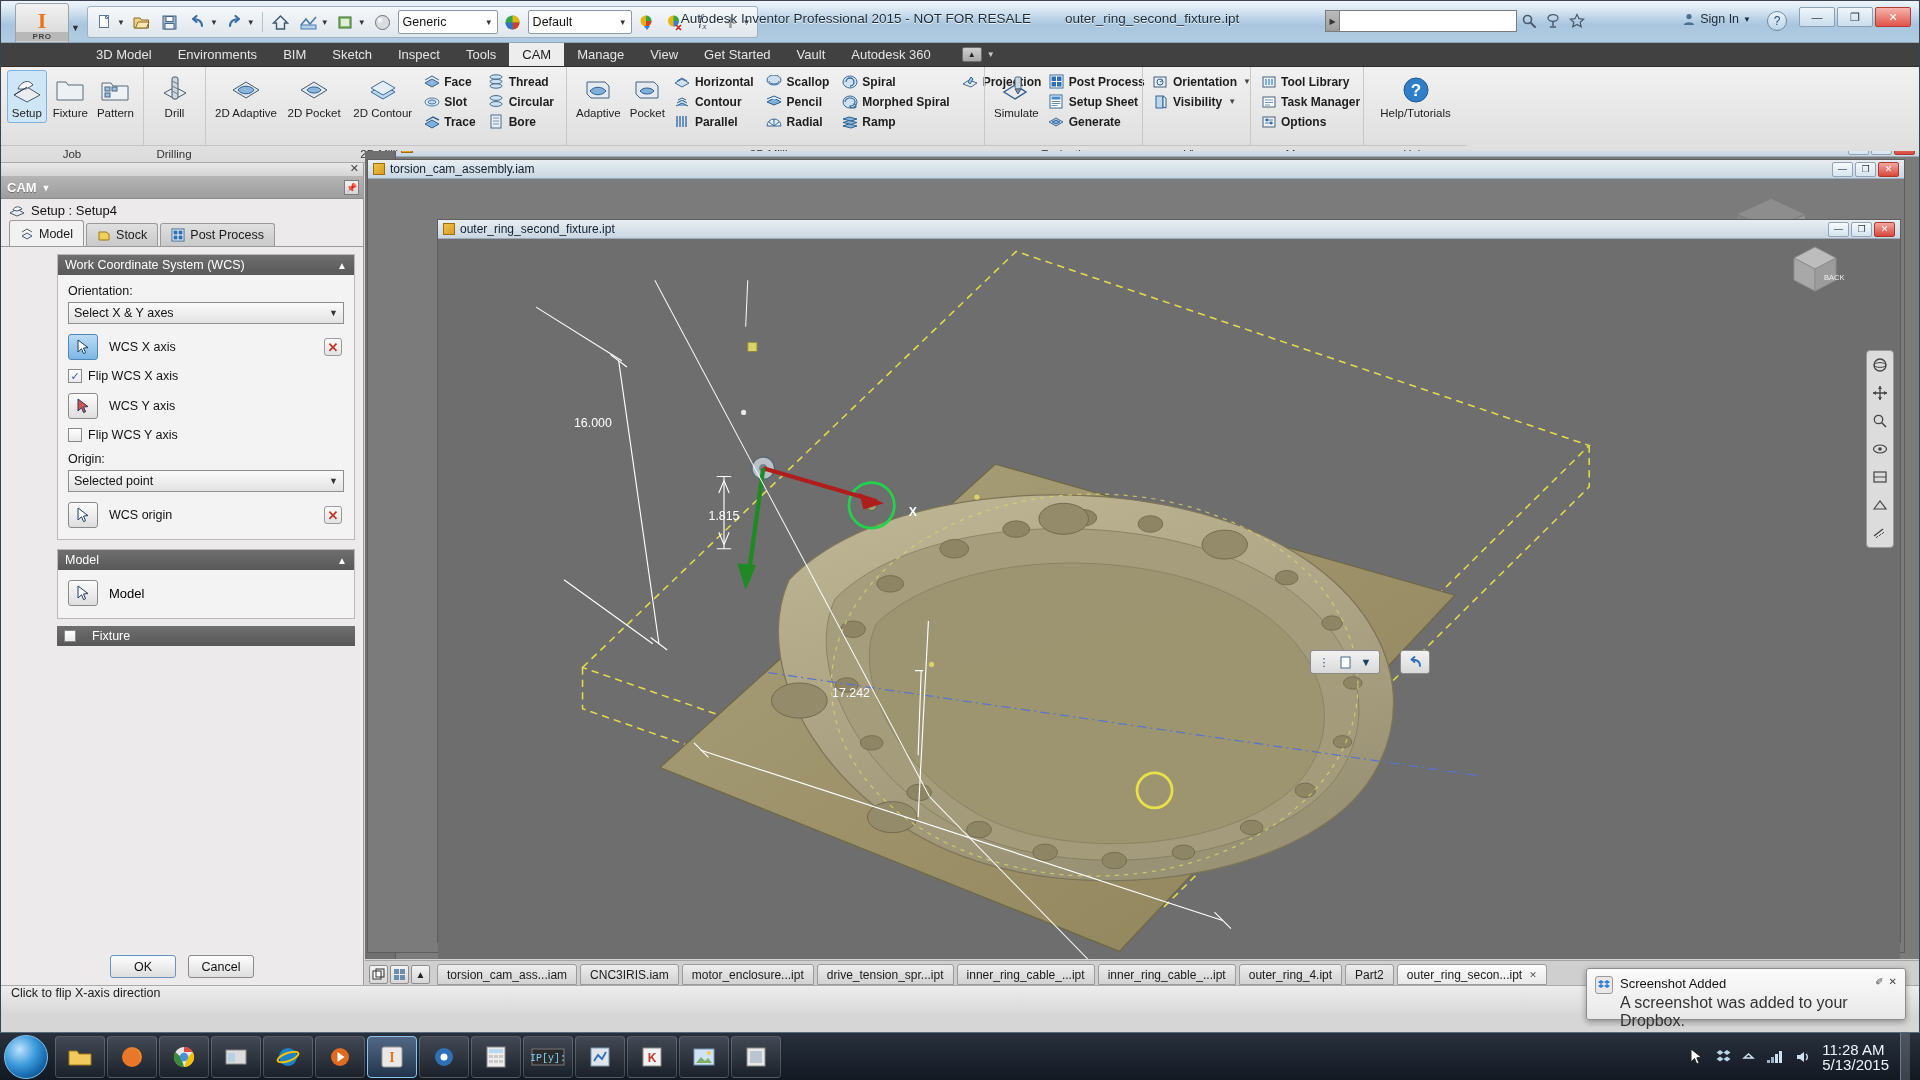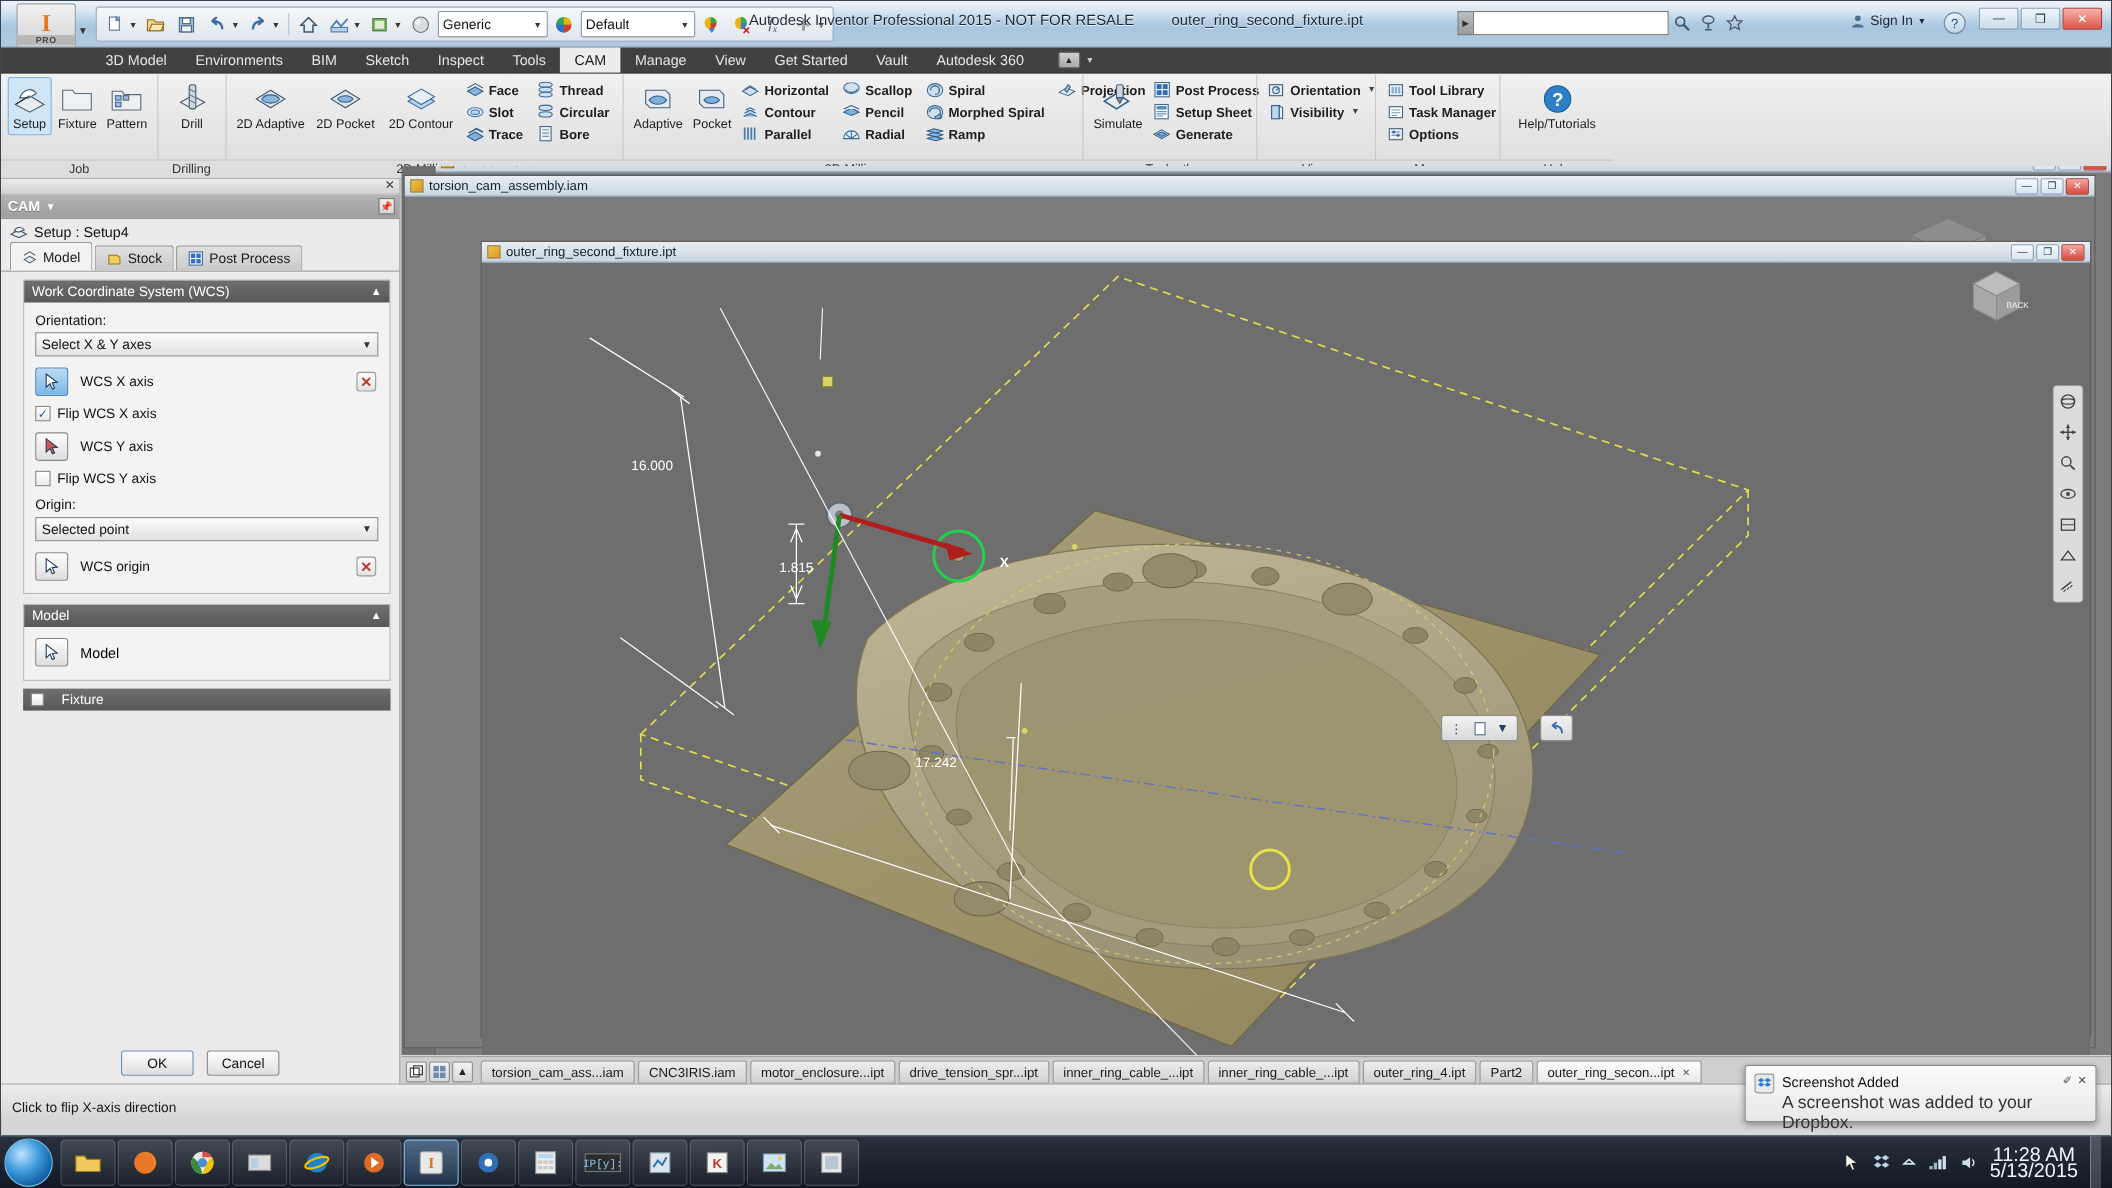--- a/index.html
+++ b/index.html
@@ -195,21 +195,21 @@
     border-bottom:1px solid #9a9a9a; background:transparent;
   }
   .ptab {
     display:flex; align-items:center; gap:5px; height:23px; padding:0 10px;
     border:1px solid #9a9a9a; border-bottom:none; border-radius:3px 3px 0 0;
     background:linear-gradient(180deg,#e0e0e0,#c9c9c9); font-size:12.5px; color:#1a1a1a;
     margin-right:2px; cursor:default;
   }
   .ptab.active { background:#f3f2f2; height:26px; }
 
-  .panel-body { padding:7px 8px 0 20px; }
+  .panel-body { padding:7px 8px 0 20px;margin-left:36px; }
   .group-box { border:1px solid #b9b9b9; background:#f4f3f3; margin-bottom:9px; }
   .group-hdr {
     height:20px; background:linear-gradient(180deg,#6f6f6f,#585858);
     display:flex; align-items:center; justify-content:space-between; padding:0 7px;
     color:#fff; font-size:12.5px;
   }
   .group-hdr .chev { font-size:10px; }
   .group-inner { padding:9px 10px 11px 10px; }
   .fieldlabel { font-size:12.5px; color:#111; margin-bottom:4px; }
   .combo {
@@ -322,21 +322,21 @@
     background:linear-gradient(180deg,#ededed,#d2d2d2);
     font-size:12px; color:#1a1a1a; white-space:nowrap;
   }
   .doctab.active { background:linear-gradient(180deg,#fdfdfd,#e8e8e8); font-weight:normal;}
   .doctab .x { font-size:9px; color:#555; margin-left:2px; }
 
   
   .statusbar {
     position:absolute; left:0; right:0; bottom:18px; height:26px;
     background:linear-gradient(180deg,#ededed,#d8d8d8); border-top:1px solid #a9a9a9;
-    display:flex; align-items:flex-start; padding:14px 10px; font-size:12.5px; color:#1a1a1a;
+    display:flex; align-items:flex-end; padding:14px 10px; font-size:12.5px; color:#1a1a1a;
   }
   .statusbar .right { margin-left:auto; display:flex; gap:30px; padding-right:40px;}
 
   
   .toast {
     position:absolute; right:14px; bottom:60px; width:320px; height:52px;
     background:linear-gradient(180deg,#fbfbfb,#e8e8e8);
     border:1px solid #8d8d8d; border-radius:3px; box-shadow:0 2px 6px rgba(0,0,0,.35);
     display:flex; padding:7px 8px; gap:7px;
   }
@@ -363,21 +363,21 @@
     width:50px;height:42px; margin:0 1px; border-radius:4px;
     background:linear-gradient(180deg, rgba(255,255,255,.13), rgba(255,255,255,.03));
     border:1px solid rgba(255,255,255,.18);
     display:flex; align-items:center; justify-content:center; font-size:19px;
   }
   .tb-item.active { background:linear-gradient(180deg, rgba(150,200,255,.38), rgba(80,140,210,.22)); border-color:#8bc4f0;}
   .tray {
     margin-left:auto; display:flex; align-items:center; gap:11px; padding-right:10px;
     color:#dbe6f0; font-size:12px;
   }
-  .clock { text-align:center; line-height:15px; font-size:18px; color:#eef4fa; }
+  .clock { line-height:15px; font-size:15px; color:#eef4fa; }
   .showdesk { width:10px; height:48px; background:rgba(255,255,255,.18); border-left:1px solid #6b7d91; }
 
   svg { display:block; }
   .dimtext { font-family:"Liberation Sans", sans-serif; font-size:12px; fill:#ffffff; }
 </style>
 </head>
 <body>
 
 <div class="app">
   <div class="desktop"></div>

